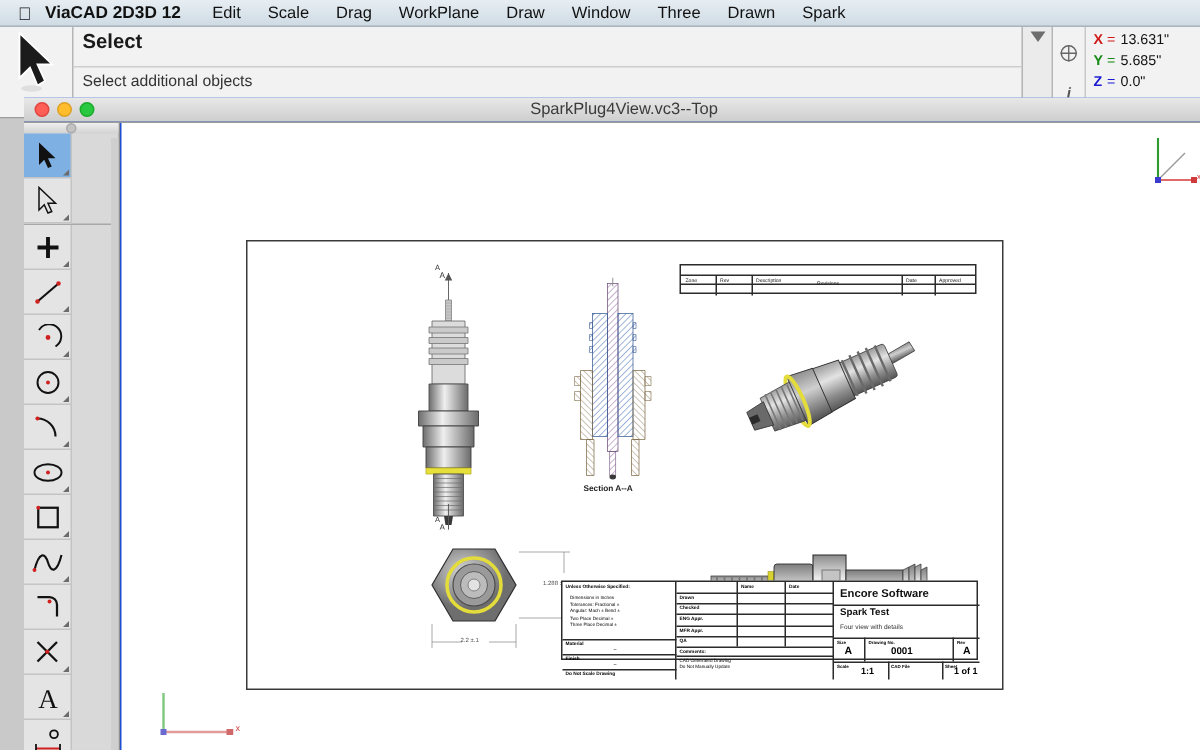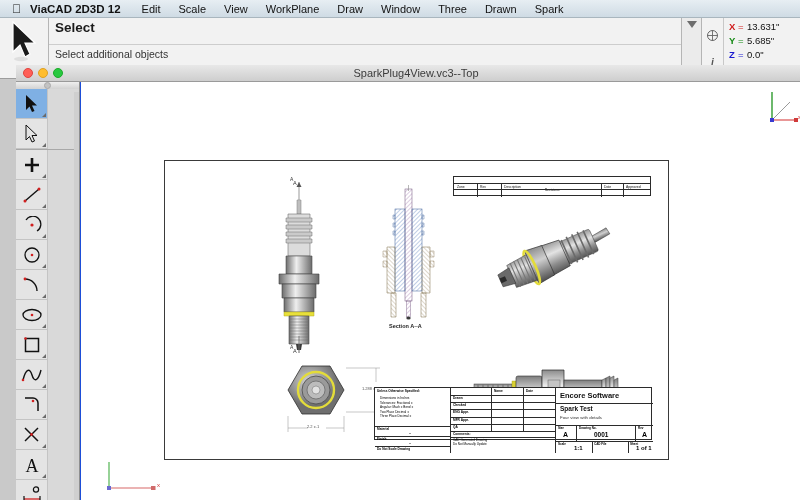--- a/index.html
+++ b/index.html
@@ -131,21 +131,21 @@
   }
 </style>
 </head>
 <body>
 
 <div id="menubar">
   <span class="apple"></span>
   <span class="appname">ViaCAD 2D3D 12</span>
   <span class="mi">Edit</span>
   <span class="mi">Scale</span>
-  <span class="mi">View</span>
+  <span class="mi">Drag</span>
   <span class="mi">WorkPlane</span>
   <span class="mi">Draw</span>
   <span class="mi">Window</span>
   <span class="mi">Three</span>
   <span class="mi">Drawn</span>
   <span class="mi">Spark</span>
 </div>
 
 <div id="promptbar">
 

